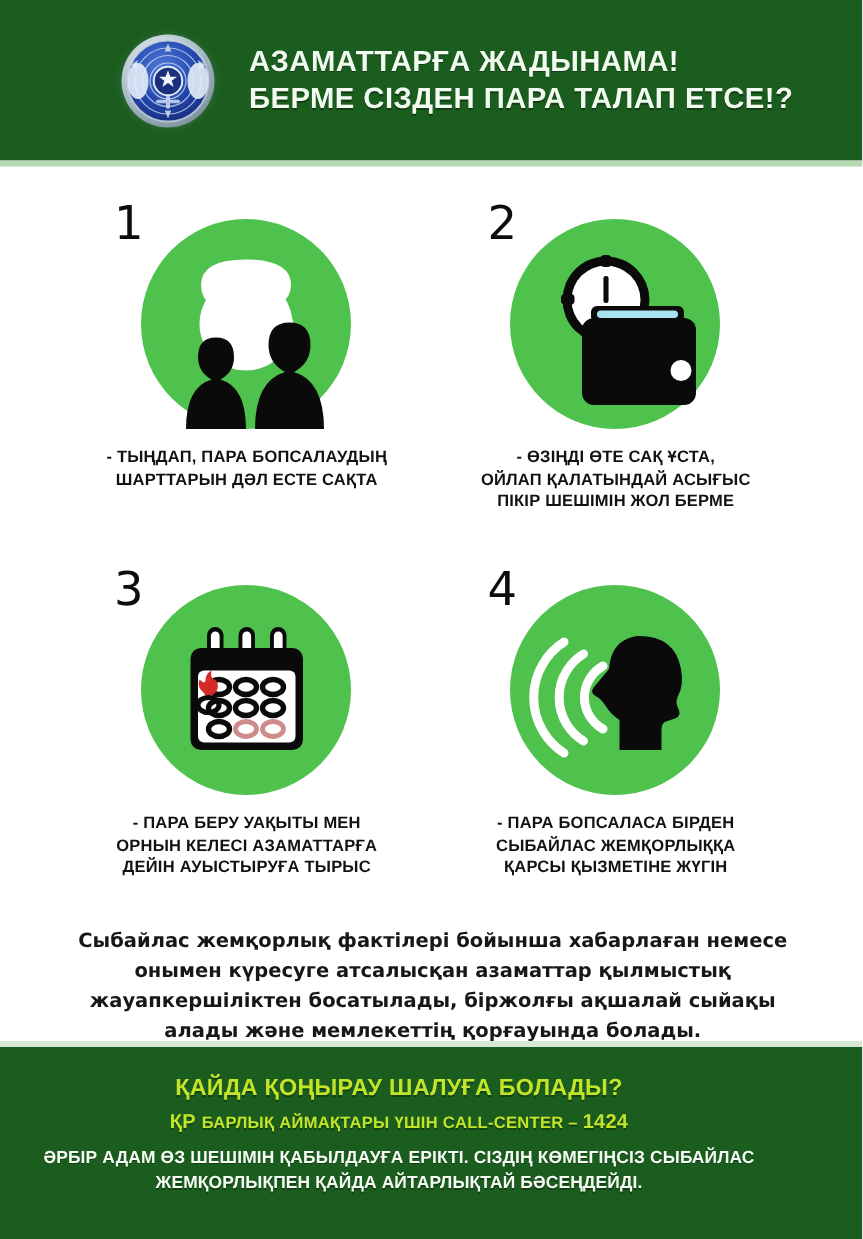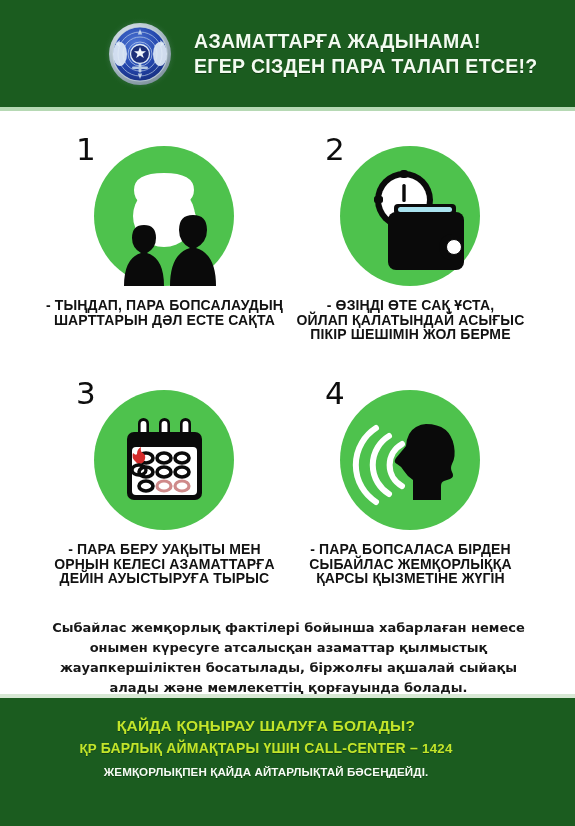--- a/index.html
+++ b/index.html
@@ -37,21 +37,21 @@
     height: 4px;
     background: #b6d9b4;
   }
   .header-inner {
     position: absolute;
     left: 0; top: 0;
     width: 478px; height: 107px;
     display: flex;
     align-items: center;
     justify-content: flex-start;
-    padding-left: 102px;
+    padding-left: 74px;
     box-sizing: border-box;
   }
   .emblem {
     width: 76px;
     height: 76px;
     flex: 0 0 76px;
     position: relative;
   }
   .header-titles {
     margin-left: 16px;
@@ -116,21 +116,21 @@
     left: 52px;
     top: 16px;
     width: 140px;
     height: 140px;
     z-index: 2;
   }
   .caption {
     margin-top: 6px;
     text-align: center;
     color: #121212;
-    font-size: 14px;
+    font-size: 11px;
     font-weight: bold;
     line-height: 14.5px;
     letter-spacing: 0.15px;
   }
   .caption div { white-space: nowrap; }
 
   
   .note {
     position: absolute;
     left: 46px;
@@ -177,21 +177,21 @@
   }
   .f-line2 {
     color: #c2e52a;
     font-size: 13.3px;
     font-weight: bold;
     letter-spacing: 0.2px;
     line-height: 22px;
     margin-top: 1px;
     text-shadow: 0 1px 0 rgba(0,0,0,0.3);
   }
-  .f-line2 .small { font-size: 14px; }
+  .f-line2 .small { font-size: 11px; }
   .f-line3 {
     color: #f6fcf4;
     font-size: 11.6px;
     font-weight: bold;
     line-height: 16.5px;
     letter-spacing: 0.1px;
     margin-top: 4px;
     text-shadow: 0 1px 0 rgba(0,0,0,0.3);
   }
   .f-line3 div { white-space: nowrap; }
@@ -248,21 +248,21 @@
         </g>
         <g fill="#cfe0ee" opacity="0.85">
           <rect x="36.6" y="47.5" width="2.8" height="9" rx="1.2"></rect>
           <rect x="30" y="50.5" width="16" height="2.4" rx="1.2"></rect>
         </g>
       </svg>
     </div>
 
     <div class="header-titles">
       <div class="header-line">АЗАМАТТАРҒА ЖАДЫНАМА!</div>
-      <div class="header-line">ЕГЕР СІЗДЕН ПАРА ТАЛАП ЕТСЕ!?</div>
+      <div class="header-line">БЕРМЕ СІЗДЕН ПАРА ТАЛАП ЕТСЕ!?</div>
     </div>
   </div>
 
   <div class="steps">
 
     <div class="step step-1">
       <div class="step-head">
         <div class="step-num">1</div>
         <div class="circle"></div>
         <div class="glyph">
@@ -392,18 +392,19 @@
   </div>
 
   <div class="note">Сыбайлас жемқорлық фактілері бойынша хабарлаған немесе онымен күресуге атсалысқан азаматтар қылмыстық жауапкершіліктен босатылады, біржолғы ақшалай сыйақы алады және мемлекеттің қорғауында болады.</div>
 
   <div class="footer-rule"></div>
   <div class="footer">
     <div class="footer-inner">
       <div class="f-line1">ҚАЙДА ҚОҢЫРАУ ШАЛУҒА БОЛАДЫ?</div>
       <div class="f-line2"><span>ҚР </span><span class="small">БАРЛЫҚ АЙМАҚТАРЫ ҮШІН CALL-CENTER – </span><span>1424</span></div>
       <div class="f-line3">
+        <div>ӘРБІР АДАМ ӨЗ ШЕШІМІН ҚАБЫЛДАУҒА ЕРІКТІ. СІЗДІҢ КӨМЕГІҢСІЗ СЫБАЙЛАС</div>
         <div>ЖЕМҚОРЛЫҚПЕН ҚАЙДА АЙТАРЛЫҚТАЙ БӘСЕҢДЕЙДІ.</div>
       </div>
     </div>
   </div>
 
 </div>
 
 </body></html>

